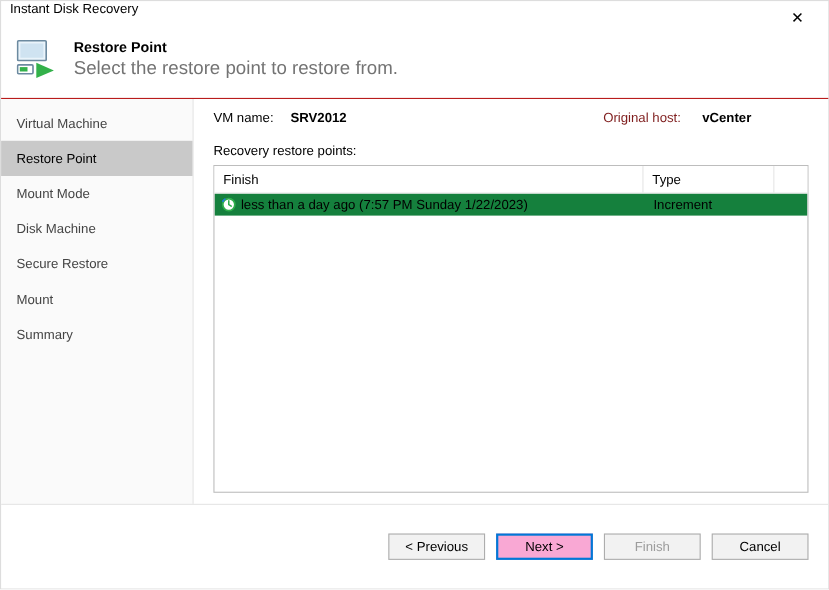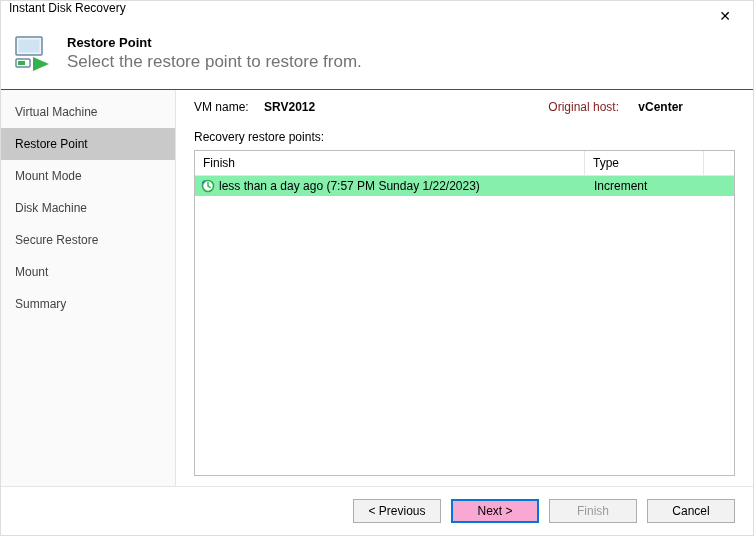--- a/index.html
+++ b/index.html
@@ -24,27 +24,27 @@
   .kv-row .val2{font-weight:700;}
   .spacer-right{width:52px;}
   .list-label{margin-top:10px;margin-bottom:6px;}
   .list{flex:1;border:1px solid #bdbdbd;background:#fff;display:flex;flex-direction:column;min-height:0;}
   .list-header{display:flex;background:#fff;border-bottom:1px solid #e5e5e5;height:24px;line-height:24px;}
   .col-created{flex:1;padding-left:8px;border-right:1px solid #e5e5e5;}
   .col-type{width:110px;padding-left:8px;border-right:1px solid #e5e5e5;}
   .col-pad{width:30px;}
   .list-rows{flex:1;overflow:auto;}
   .list-row{display:flex;height:20px;line-height:20px;align-items:center;}
-  .list-row.selected{background:#86efac;}
+  .list-row.selected{background:#15803d;}
   .cell-created{flex:1;padding-left:6px;display:flex;align-items:center;gap:4px;min-width:0;}
   .cell-type{width:110px;padding-left:8px;}
   .cell-pad{width:30px;}
   .rp-icon{width:14px;height:14px;flex:0 0 auto;}
   .rp-icon svg{display:block;}
-  .footer{height:48px;display:flex;align-items:center;justify-content:flex-end;gap:10px;padding:0 18px;border-top:1px solid #e5e5e5;}
+  .footer{height:48px;display:flex;align-items:center;justify-content:flex-end;gap:10px;padding:14px 18px;border-top:1px solid #e5e5e5;}
   .btn{min-width:88px;height:24px;border:1px solid #adadad;background:#f2f2f2;font-size:12px;font-family:inherit;cursor:default;}
   .btn.primary{border:2px solid #0078d7;background:#f9a8d4;}
   .btn[disabled]{color:#9c9c9c;background:#f2f2f2;}
   .ellipsis{white-space:nowrap;overflow:hidden;text-overflow:ellipsis;}
 </style>
 </head>
 <body>
 
 <div class="window">
 

